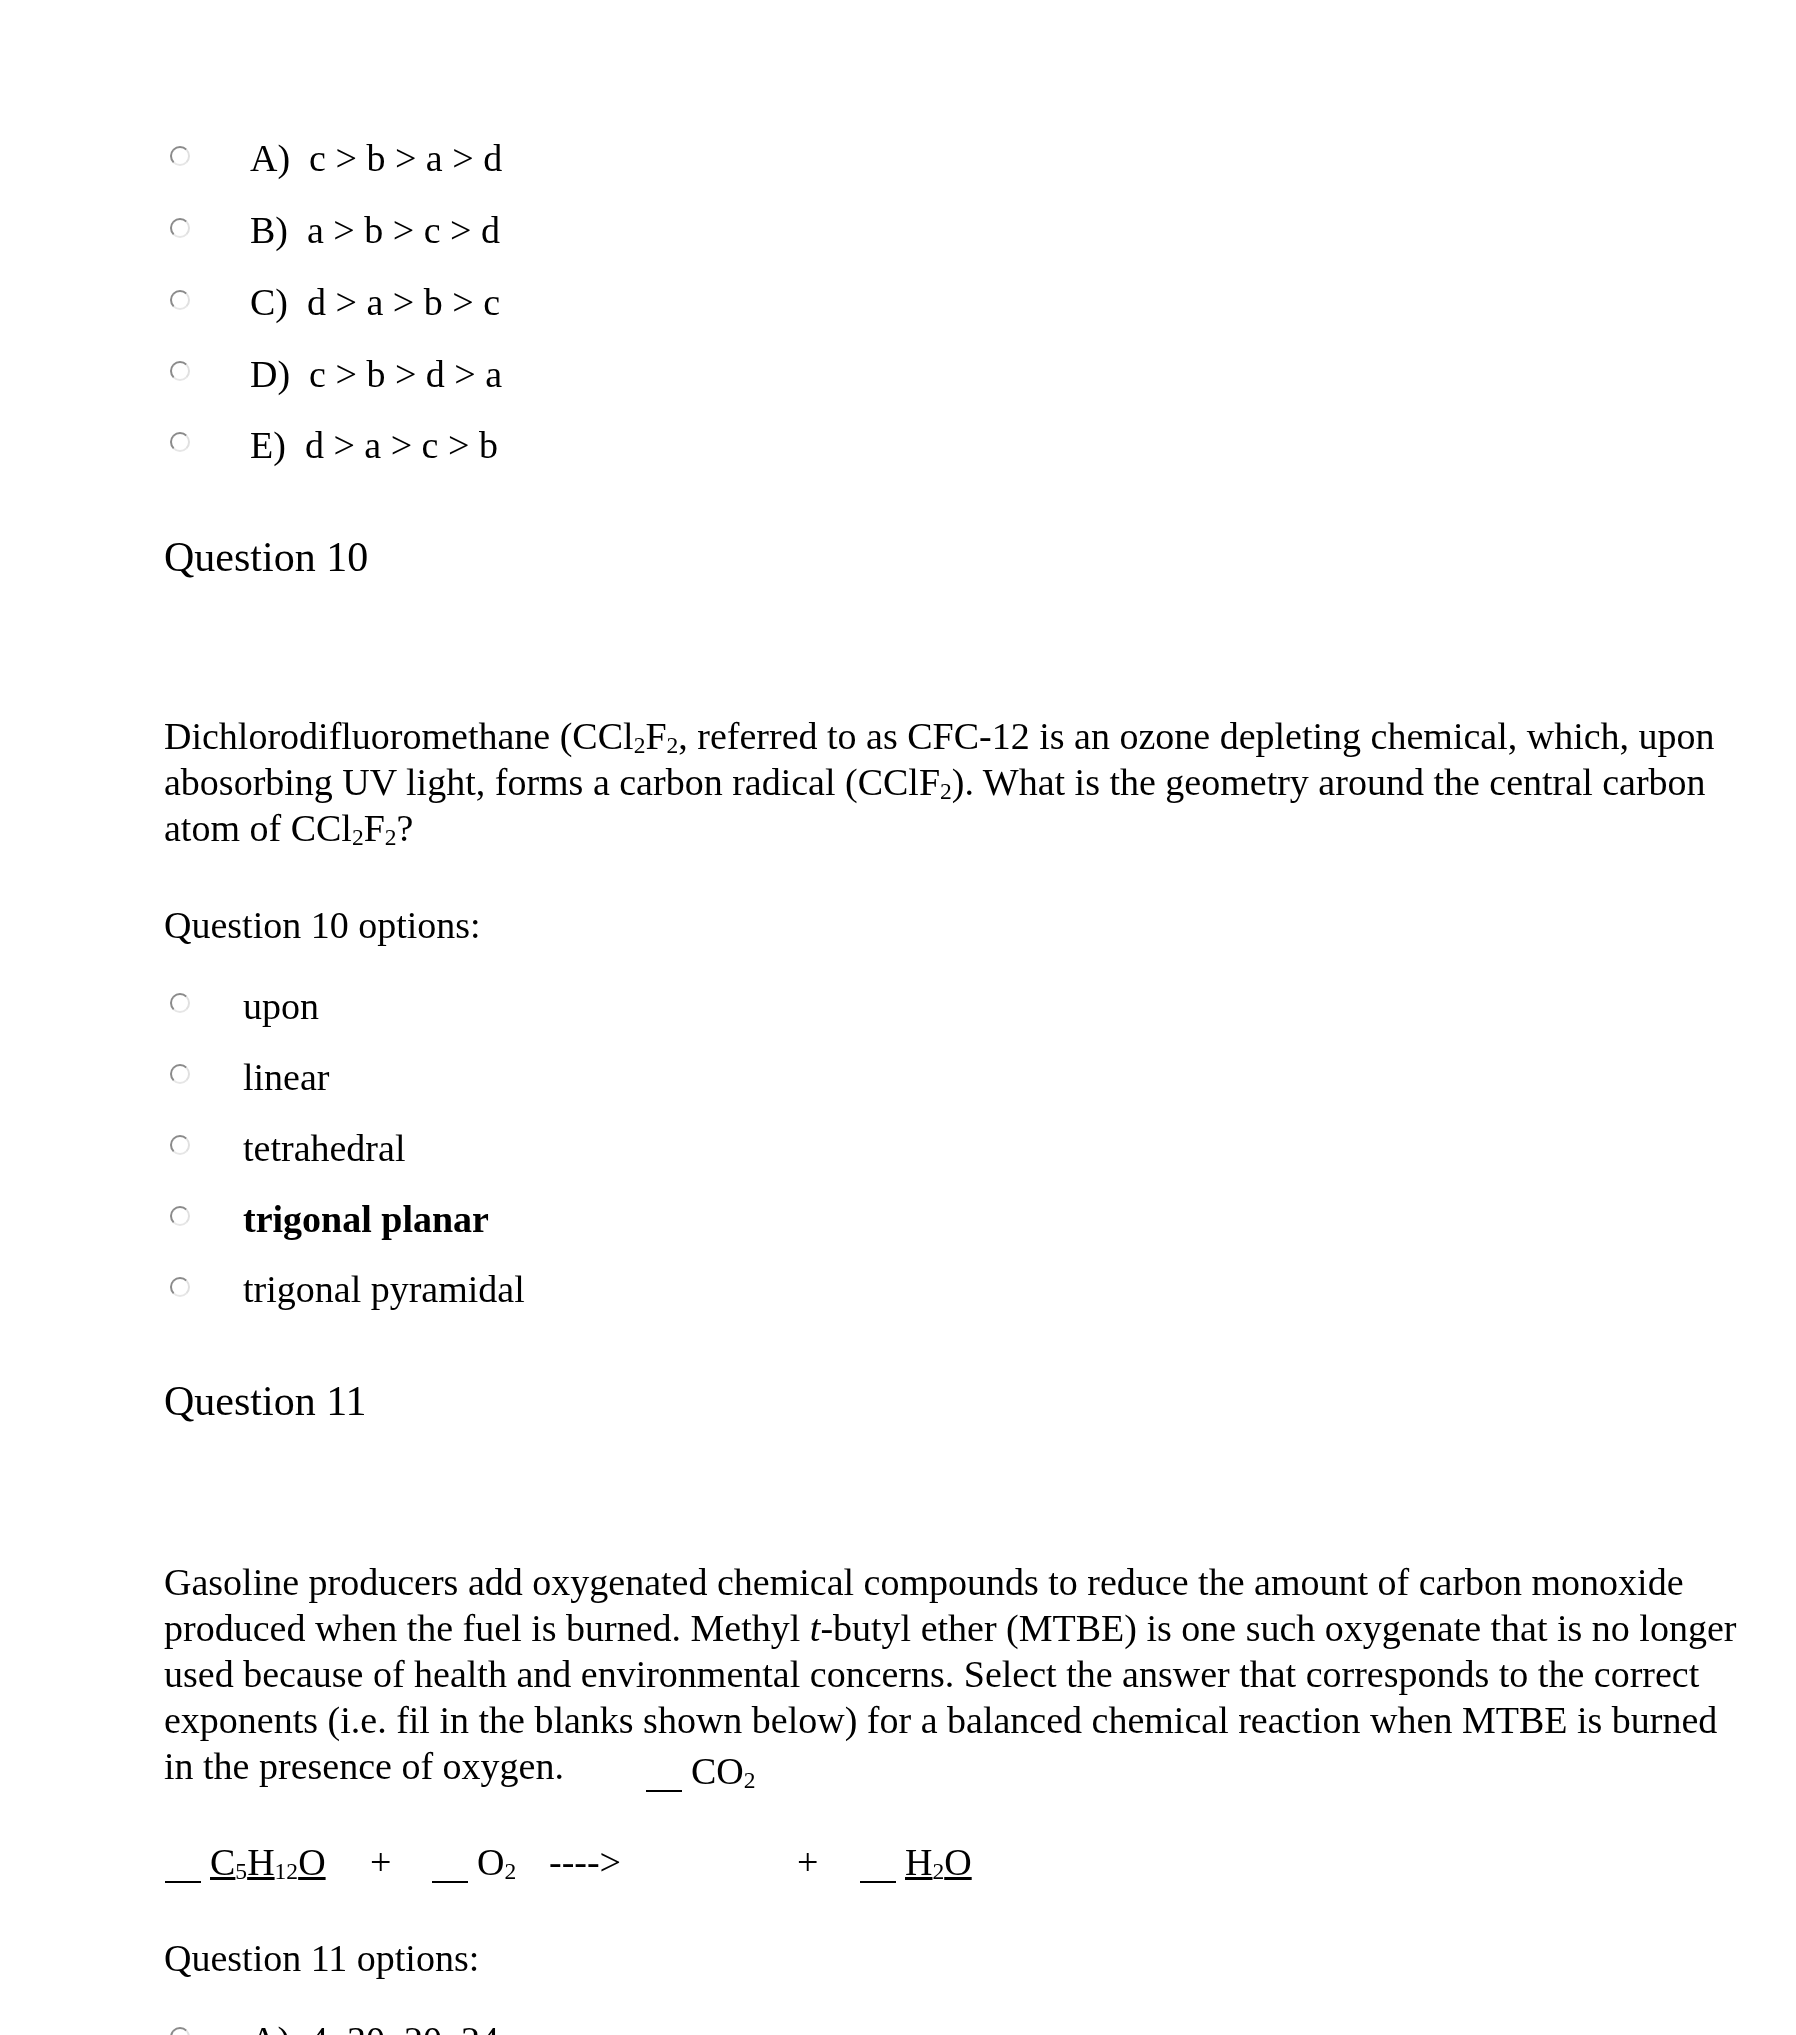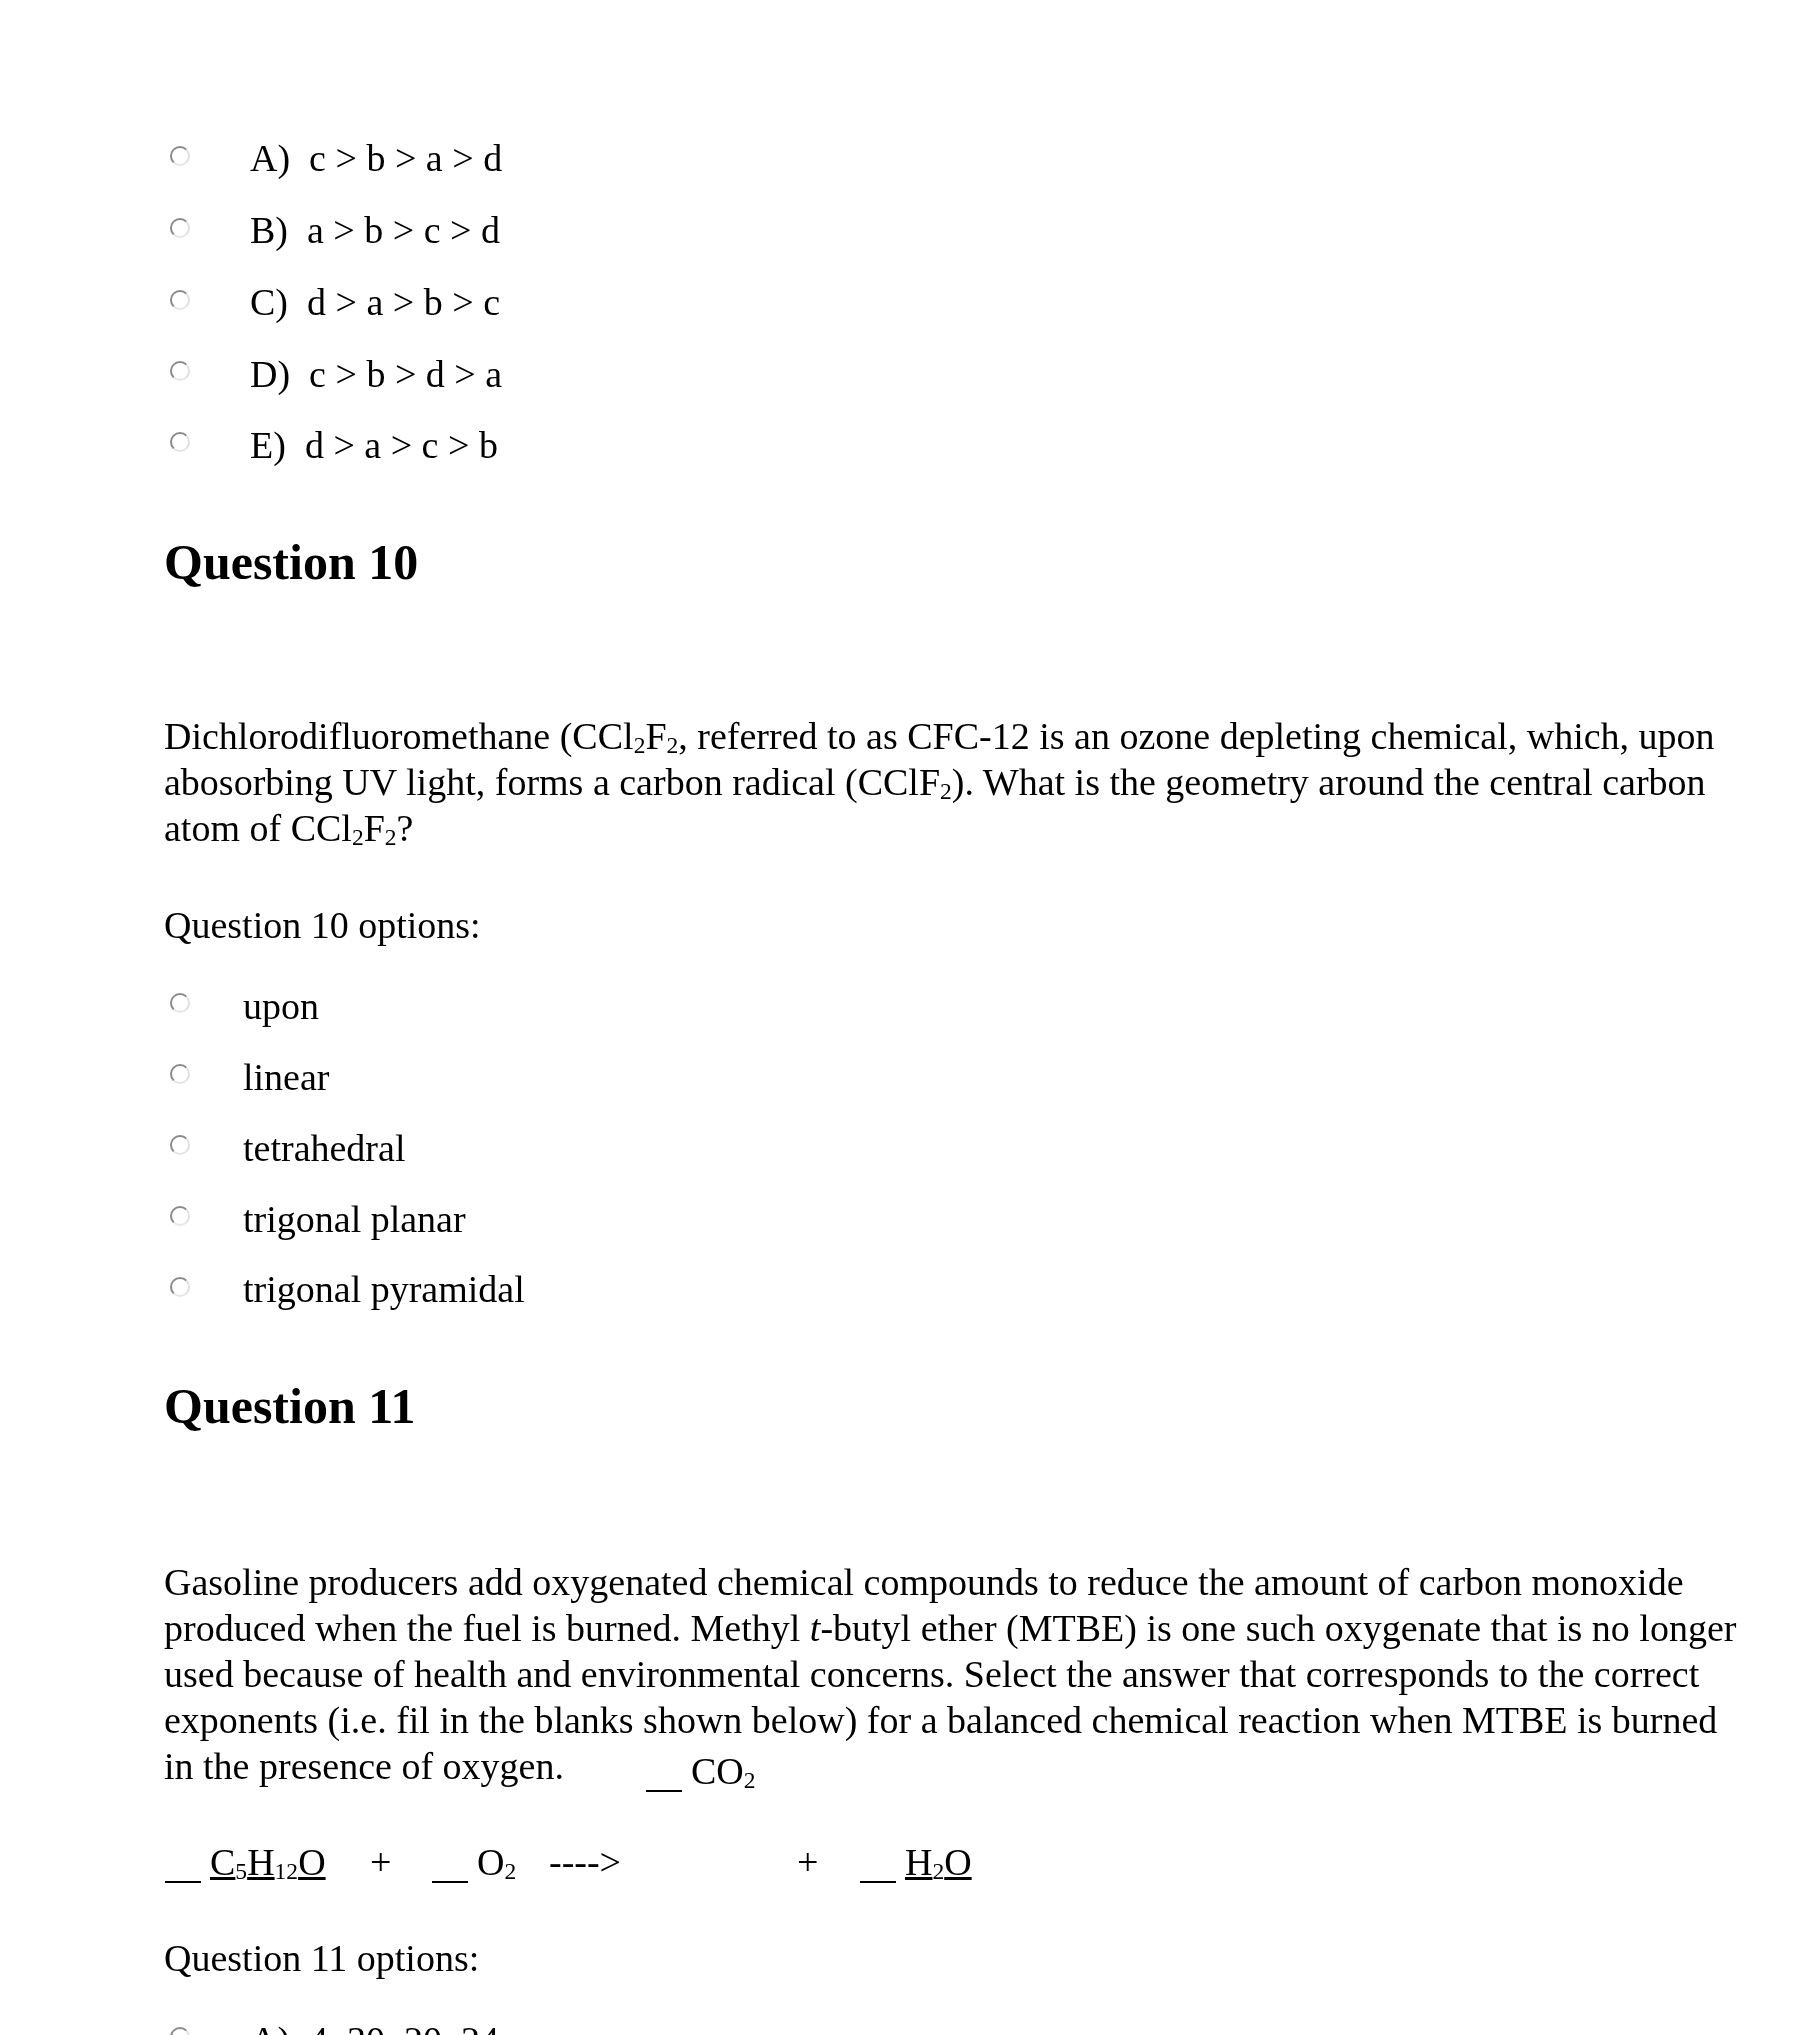--- a/index.html
+++ b/index.html
@@ -10,21 +10,21 @@
   }
   .abs { position:absolute; white-space:nowrap; }
   .radio {
     position:absolute; width:20.4px; height:20.4px; border-radius:50%;
     box-sizing:border-box;
     border:2.8px solid #8a8a8a;
     border-right-color:#e0e0e0; border-bottom-color:#e6e6e6;
     background:#fff;
   }
   .opt { position:absolute; line-height:1; }
-  .heading { font-weight:bold; font-size:50px; }
+  .heading { font-weight:normal; font-size:42px; }
   .para { position:absolute; left:164px; width:1588px; line-height:46px; white-space:normal; }
   sub { font-size:0.62em; vertical-align:-0.18em; line-height:0; }
   .eq { position:absolute; line-height:1; }
   .blank { display:inline-block; width:36px; border-bottom:2.8px solid #000; height:0; vertical-align:-0.2em; margin-right:9px; }
 </style>
 </head>
 <body>
 
 <div>
   <div>
@@ -73,21 +73,21 @@
   <div>
     <span class="radio" style="left:170px;top:1064px;"></span>
     <span class="opt abs" style="left:243px;top:1058px;">linear</span>
   </div>
   <div>
     <span class="radio" style="left:170px;top:1135px;"></span>
     <span class="opt abs" style="left:243px;top:1129px;">tetrahedral</span>
   </div>
   <div>
     <span class="radio" style="left:170px;top:1206px;"></span>
-    <span class="opt abs" style="left:243px;top:1200px;">trigonal planar</span>
+    <span class="opt abs" style="left:243px;top:1200px;font-weight:bold;">trigonal planar</span>
   </div>
   <div>
     <span class="radio" style="left:170px;top:1277px;"></span>
     <span class="opt abs" style="left:243px;top:1270px;">trigonal pyramidal</span>
   </div>
 </div>
 
 <div class="abs heading" style="left:164px;top:1377px;text-align:right;">Question 11</div>
 
 <div class="para" style="top:1559px;"><span>Gasoline producers add oxygenated chemical compounds to reduce the amount of carbon monoxide produced when the fuel is burned.  Methyl </span><i>t</i><span>-butyl ether (MTBE) is one such oxygenate that is no longer used because of health and environmental concerns.  Select the answer that corresponds to the correct exponents (i.e. fil in the blanks shown below) for a balanced chemical reaction when MTBE is burned in the presence of oxygen.</span></div>

